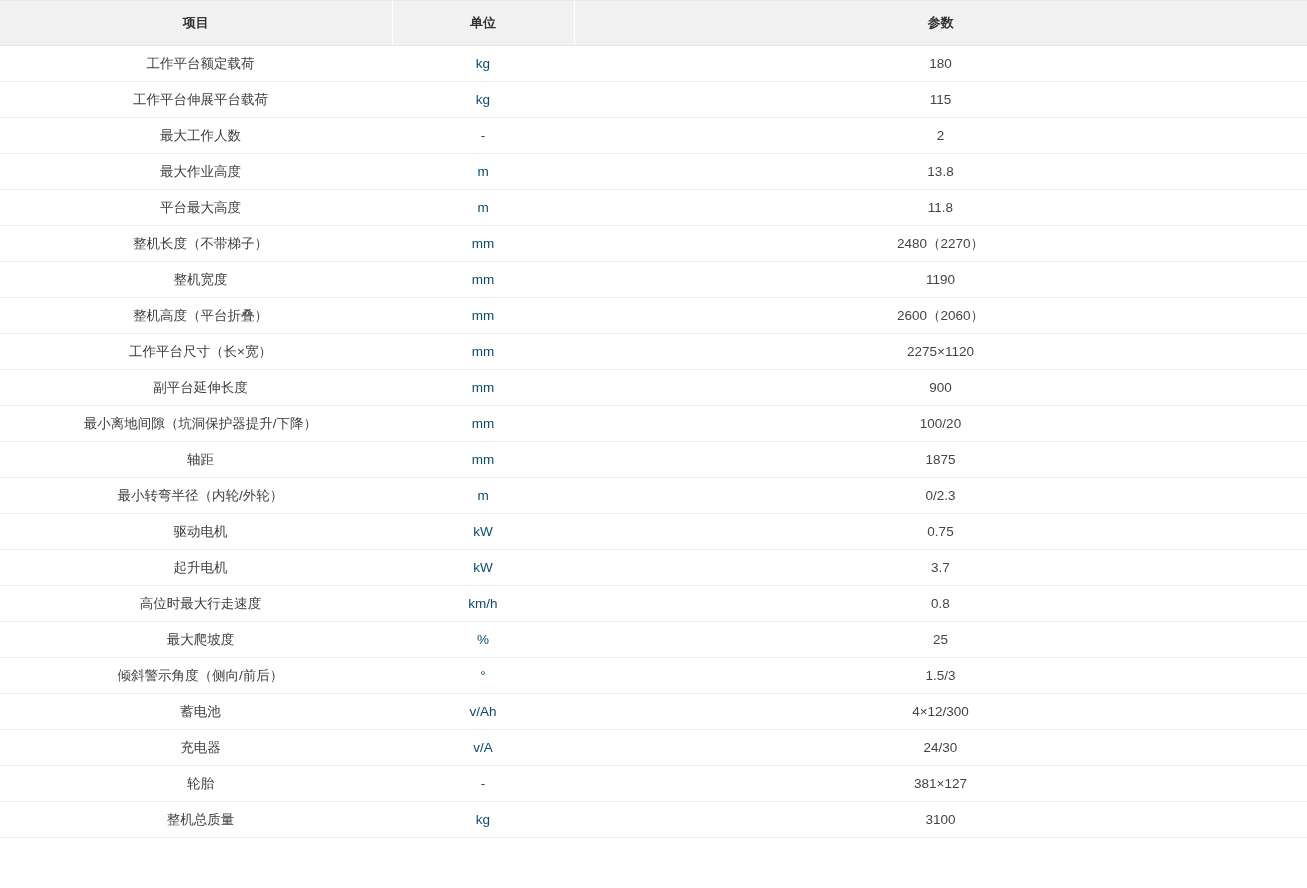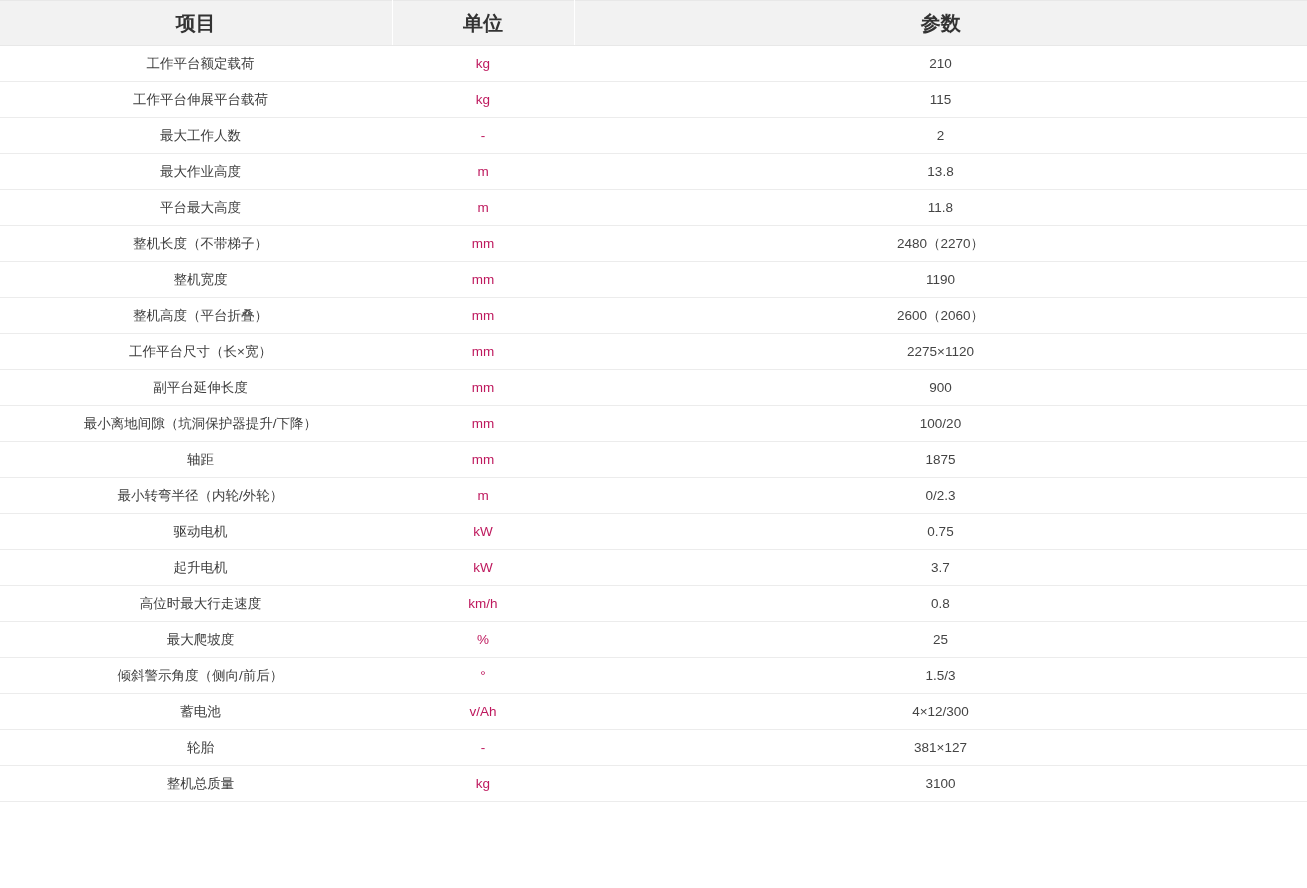--- a/index.html
+++ b/index.html
@@ -19,21 +19,21 @@
     width: 1307px;
     table-layout: fixed;
   }
   table.spec-table col.col-item { width: 392px; }
   table.spec-table col.col-unit { width: 182px; }
   table.spec-table col.col-value { width: 733px; }
 
   table.spec-table thead th {
     background: #f2f2f2;
     font-weight: bold;
-    font-size: 20px;
+    font-size: 13px;
     color: #333333;
     height: 44px;
     padding: 0;
     text-align: center;
     border: 1px solid #e8e8e8;
     border-left: none;
     border-right: none;
   }
   table.spec-table thead th.sep {
     border-right: 1px solid #ffffff;
@@ -48,21 +48,21 @@
     background: #ffffff;
     white-space: nowrap;
     overflow: hidden;
     text-overflow: ellipsis;
   }
   table.spec-table tbody tr td.cell-item {
     color: #3d3d3d;
     padding-left: 15px;
   }
   table.spec-table tbody tr td.cell-unit {
-    color: #be185d;
+    color: #0c4a6e;
   }
   table.spec-table tbody tr td.cell-value {
     color: #444444;
   }
 </style>
 </head>
 <body>
 
 <table class="spec-table">
   <colgroup>
@@ -74,21 +74,21 @@
     <tr>
       <th class="sep">项目</th>
       <th class="sep">单位</th>
       <th>参数</th>
     </tr>
   </thead>
   <tbody id="table-body">
       <tr>
         <td class="cell-item">工作平台额定载荷</td>
         <td class="cell-unit">kg</td>
-        <td class="cell-value">210</td>
+        <td class="cell-value">180</td>
       </tr>
       <tr>
         <td class="cell-item">工作平台伸展平台载荷</td>
         <td class="cell-unit">kg</td>
         <td class="cell-value">115</td>
       </tr>
       <tr>
         <td class="cell-item">最大工作人数</td>
         <td class="cell-unit">-</td>
         <td class="cell-value">2</td>
@@ -167,20 +167,25 @@
         <td class="cell-item">倾斜警示角度（侧向/前后）</td>
         <td class="cell-unit">°</td>
         <td class="cell-value">1.5/3</td>
       </tr>
       <tr>
         <td class="cell-item">蓄电池</td>
         <td class="cell-unit">v/Ah</td>
         <td class="cell-value">4×12/300</td>
       </tr>
       <tr>
+        <td class="cell-item">充电器</td>
+        <td class="cell-unit">v/A</td>
+        <td class="cell-value">24/30</td>
+      </tr>
+      <tr>
         <td class="cell-item">轮胎</td>
         <td class="cell-unit">-</td>
         <td class="cell-value">381×127</td>
       </tr>
       <tr>
         <td class="cell-item">整机总质量</td>
         <td class="cell-unit">kg</td>
         <td class="cell-value">3100</td>
       </tr>
     </tbody>

